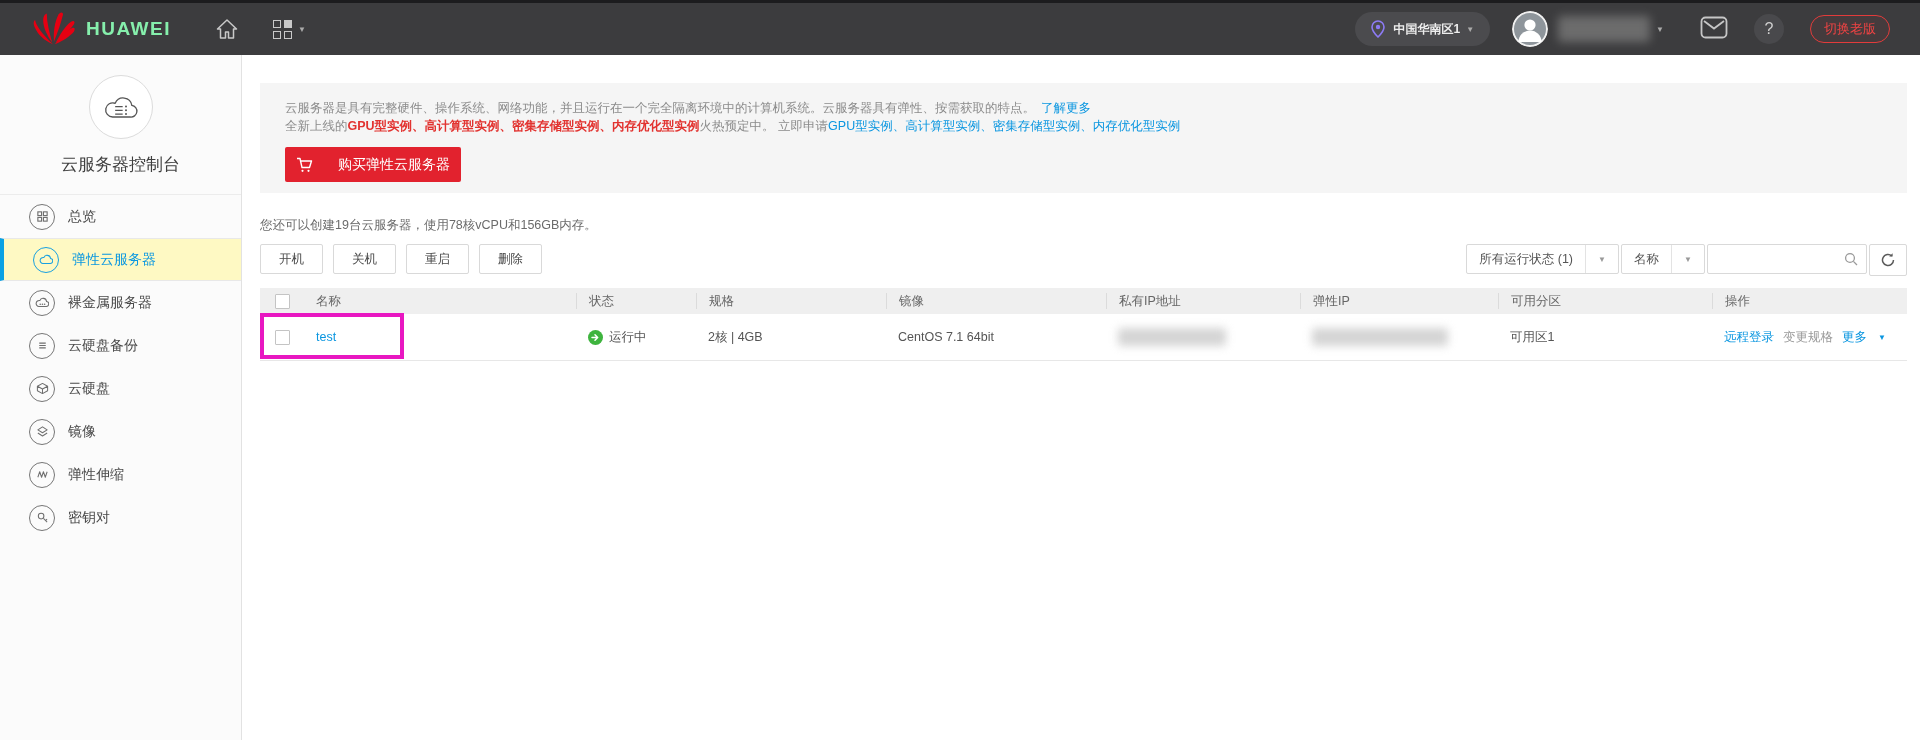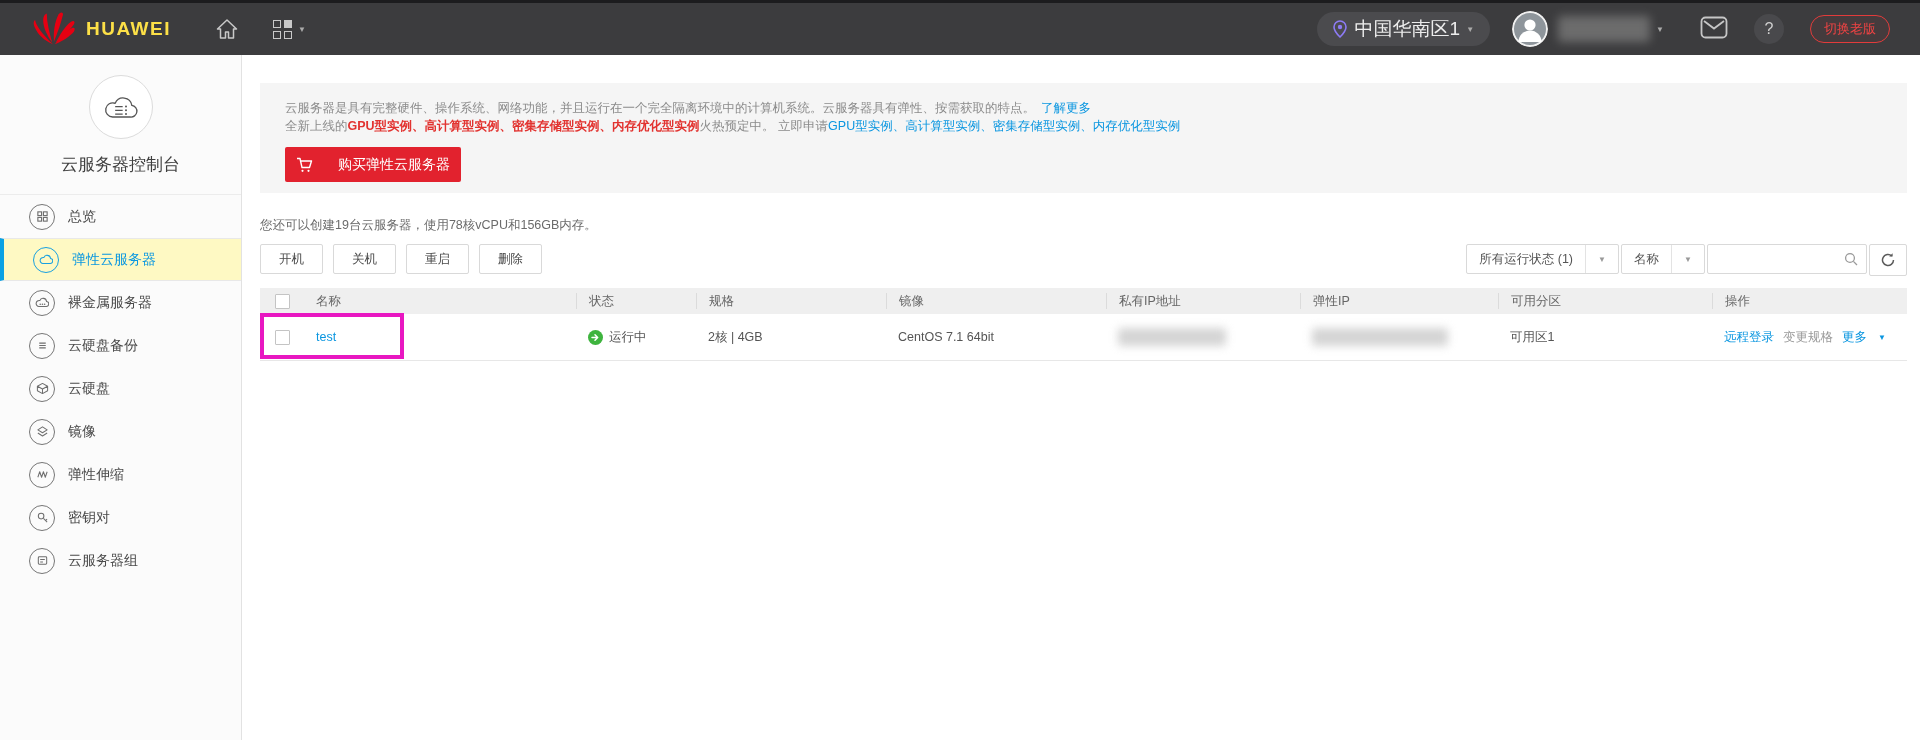--- a/index.html
+++ b/index.html
@@ -3,32 +3,32 @@
 <meta charset="utf-8">
 <style>
   html,body{margin:0;padding:0;background:#fff;}
   #app{position:relative;width:1920px;height:740px;overflow:hidden;
        font-family:"Liberation Sans","DejaVu Sans",sans-serif;background:#fff;}
 
   
   .navbar{position:absolute;left:0;top:0;width:100%;height:55px;background:#3c3c3e;
           border-top:3px solid #1c1c1e;box-sizing:border-box;display:flex;align-items:center;color:#e8e8e8;}
   .logo{margin-left:32px;width:44px;height:36px;display:block;}
-  .brand{margin-left:10px;font-size:19px;font-weight:bold;letter-spacing:1.5px;color:#fde047;}
+  .brand{margin-left:10px;font-size:19px;font-weight:bold;letter-spacing:1.5px;color:#86efac;}
   .nav-ico{display:flex;align-items:center;}
   .home-ico{margin-left:44px;cursor:pointer;}
   .grid-ico{margin-left:34px;cursor:pointer;display:flex;align-items:center;}
   .grid-box{display:grid;grid-template-columns:8px 8px;grid-template-rows:8px 8px;gap:3px;}
   .grid-box i{border:1.5px solid #c9c9c9;box-sizing:border-box;}
   .grid-box i.fill{background:#c9c9c9;}
   .caret{font-size:8px;color:#aaa;margin-left:6px;}
   .nav-spacer{flex:1;}
   .region-pill{height:34px;border-radius:17px;background:#4b4b4e;display:flex;align-items:center;
                padding:0 16px;cursor:pointer;}
-  .region-pill .label{font-size:19px;color:#ededed;margin-left:8px;}
+  .region-pill .label{font-size:12px;color:#ededed;margin-left:8px;font-weight:bold;}
   .account{display:flex;align-items:center;margin-left:22px;cursor:pointer;}
   .avatar{width:36px;height:36px;border-radius:50%;overflow:hidden;display:block;}
   .blur-name{width:92px;height:26px;margin-left:10px;border-radius:3px;background:#787878;filter:blur(5px);opacity:.8;}
   .mail-ico{margin-left:36px;cursor:pointer;}
   .help-ico{margin-left:26px;width:30px;height:30px;border-radius:50%;background:#49494c;color:#cfcfcf;
             font-size:16px;display:flex;align-items:center;justify-content:center;cursor:pointer;}
   .switch-old{margin-left:26px;margin-right:30px;border:1px solid #e23b3b;color:#f04343;font-size:13px;
               border-radius:14px;padding:4px 13px;background:rgba(226,59,59,.06);cursor:pointer;white-space:nowrap;}
 
   
@@ -256,29 +256,20 @@
       <span>弹性伸缩</span>
     </div>
     <div class="nav-item">
       <span class="ic">
           <svg width="13" height="13" viewBox="0 0 14 14">
             <circle cx="5.5" cy="5.5" r="3" fill="none" stroke="currentColor" stroke-width="1.1"></circle>
             <path d="M8 8l4 4M10.3 10.3l1.6-1.6" stroke="currentColor" stroke-width="1.1" fill="none"></path>
           </svg>
         </span>
       <span>密钥对</span>
-    </div>
-    <div class="nav-item">
-      <span class="ic">
-          <svg width="13" height="13" viewBox="0 0 14 14">
-            <rect x="2.5" y="3" width="9" height="8" rx="1" fill="none" stroke="currentColor" stroke-width="1.1"></rect>
-            <path d="M4.5 6h5M4.5 8.5h3" stroke="currentColor" stroke-width="1.1"></path>
-          </svg>
-        </span>
-      <span>云服务器组</span>
     </div>
   </div>
 
   <div class="main">
 
     <div class="banner">
       <div>
         <span>云服务器是具有完整硬件、操作系统、网络功能，并且运行在一个完全隔离环境中的计算机系统。云服务器具有弹性、按需获取的特点。</span><span class="lnk learn-more">了解更多</span>
       </div>
       <div>

